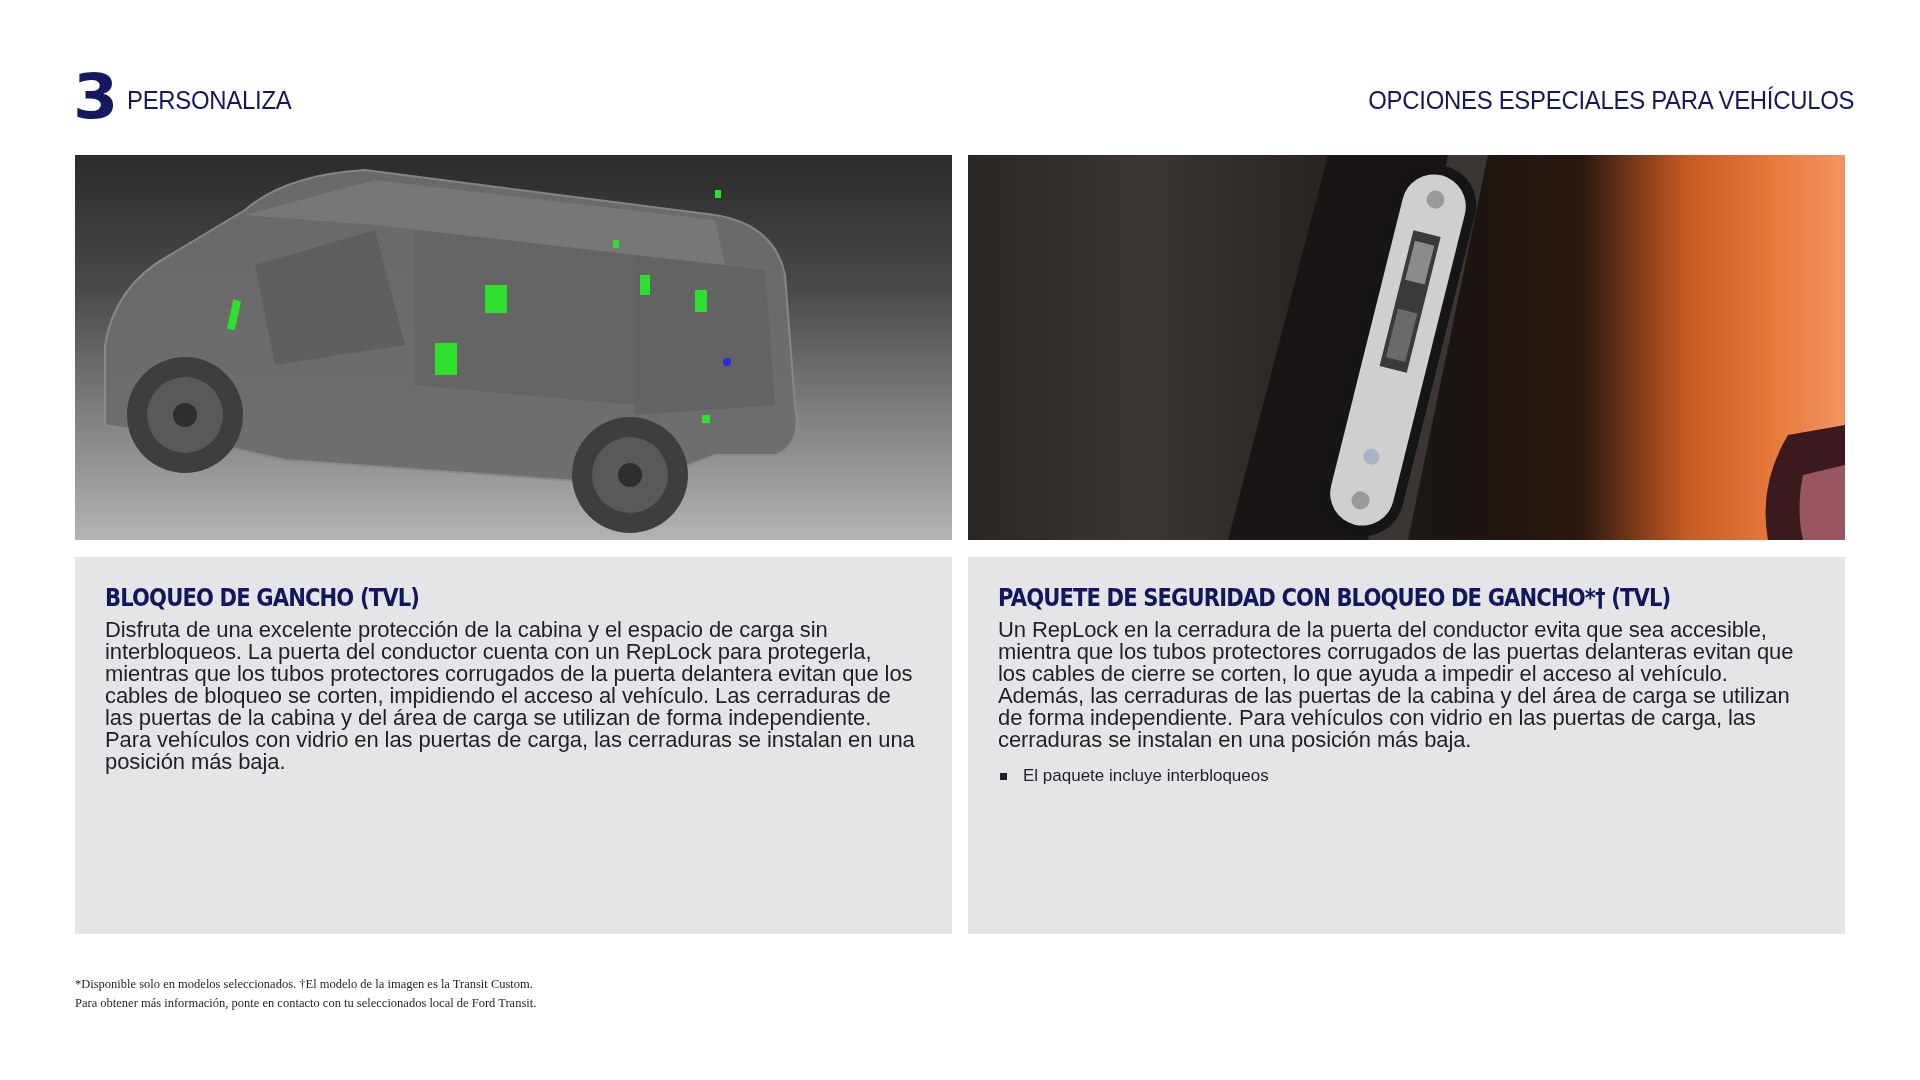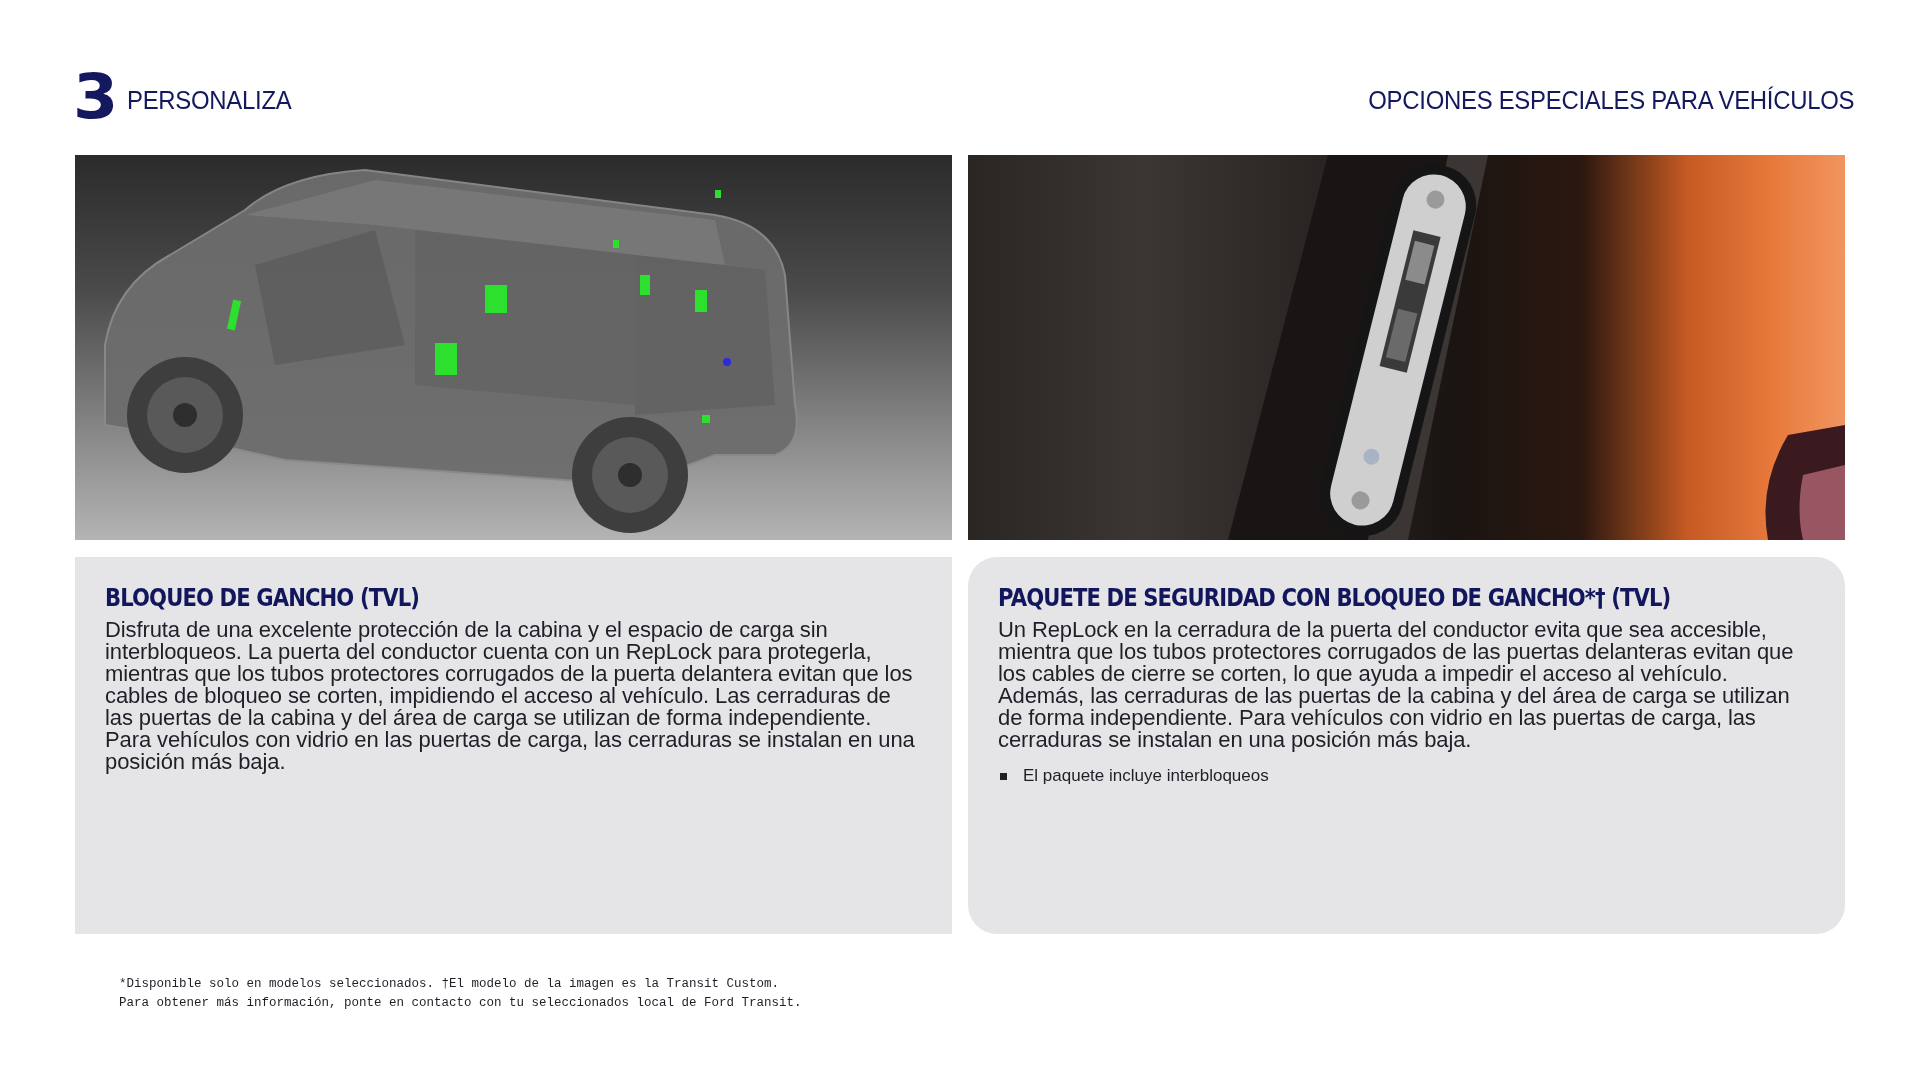--- a/index.html
+++ b/index.html
@@ -27,38 +27,38 @@
   .photo-left { left: 75px; width: 877px;
     background: linear-gradient(180deg, #2b2b2b 0%, #4a4a4a 35%, #8c8c8c 75%, #b4b4b4 100%); }
   .photo-right { left: 968px; width: 877px;
     background: linear-gradient(90deg, #2a2624 0%, #3b3634 20%, #2a2422 40%, #1a1412 55%, #2b1810 70%, #c65a22 82%, #e87a3c 92%, #f19560 100%); }
 
   .panel {
     position: absolute; top: 557px; width: 877px; height: 377px;
     background: #e5e5e7; padding: 26px 30px 0 30px;
   }
   .panel-left { left: 75px; }
-  .panel-right { left: 968px; border-radius: 29px; }
+  .panel-right { left: 968px; }
   .panel h2 {
     font-family: "DejaVu Sans", sans-serif; font-weight: bold; font-size: 24px; line-height: 30px;
     color: #12165c; letter-spacing: -1px; white-space: nowrap;
     transform: scaleX(0.88); transform-origin: left center;
   }
   .panel p {
     margin-top: 6px;
     font-family: "Liberation Sans", sans-serif; font-size: 22px; line-height: 22px; color: #1f1f28;
     letter-spacing: -0.1px;
   }
   .bullet-list { list-style: none; margin-top: 10px; }
   .bullet-list li { display: flex; align-items: center; font-size: 17px; line-height: 22px; color: #1f1f28; margin-top: 14px; }
   .bullet-square { width: 7px; height: 7px; background: #1f1f28; margin: 0 16px 0 2px; flex: 0 0 auto; }
 
   .footnotes {
     position: absolute; left: 75px; top: 975px;
-    font-family: Liberation Mono, monospace; font-size: 12.5px; line-height: 19px; color: #1f1f28; margin-left: 44px;
+    font-family: Liberation Serif, serif; font-size: 12.5px; line-height: 19px; color: #1f1f28;
   }
 </style>
 </head>
 <body>
 
 <div class="section-number">3</div>
 <div class="section-title">PERSONALIZA</div>
 <div class="page-title">OPCIONES ESPECIALES PARA VEHÍCULOS</div>
 
 <div class="photo photo-left">

